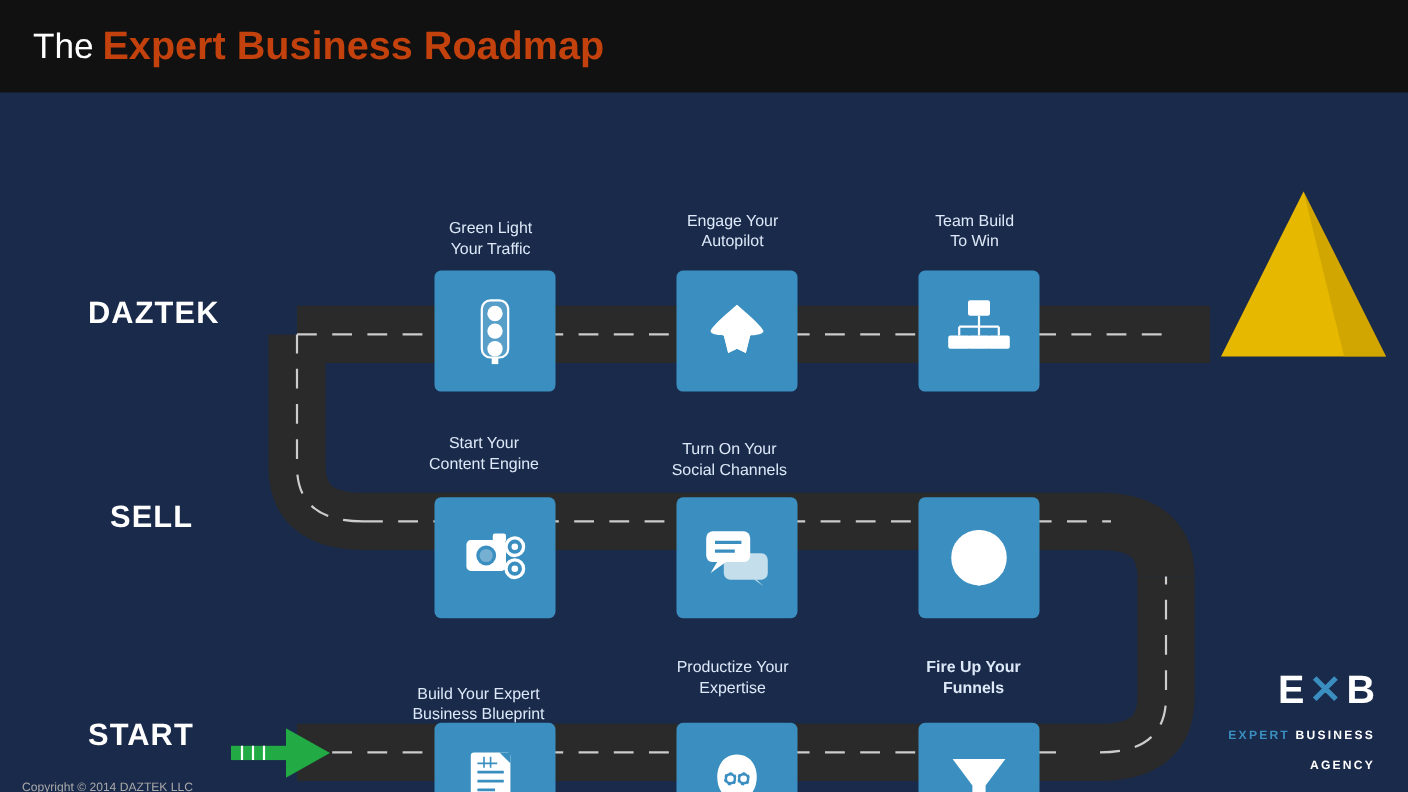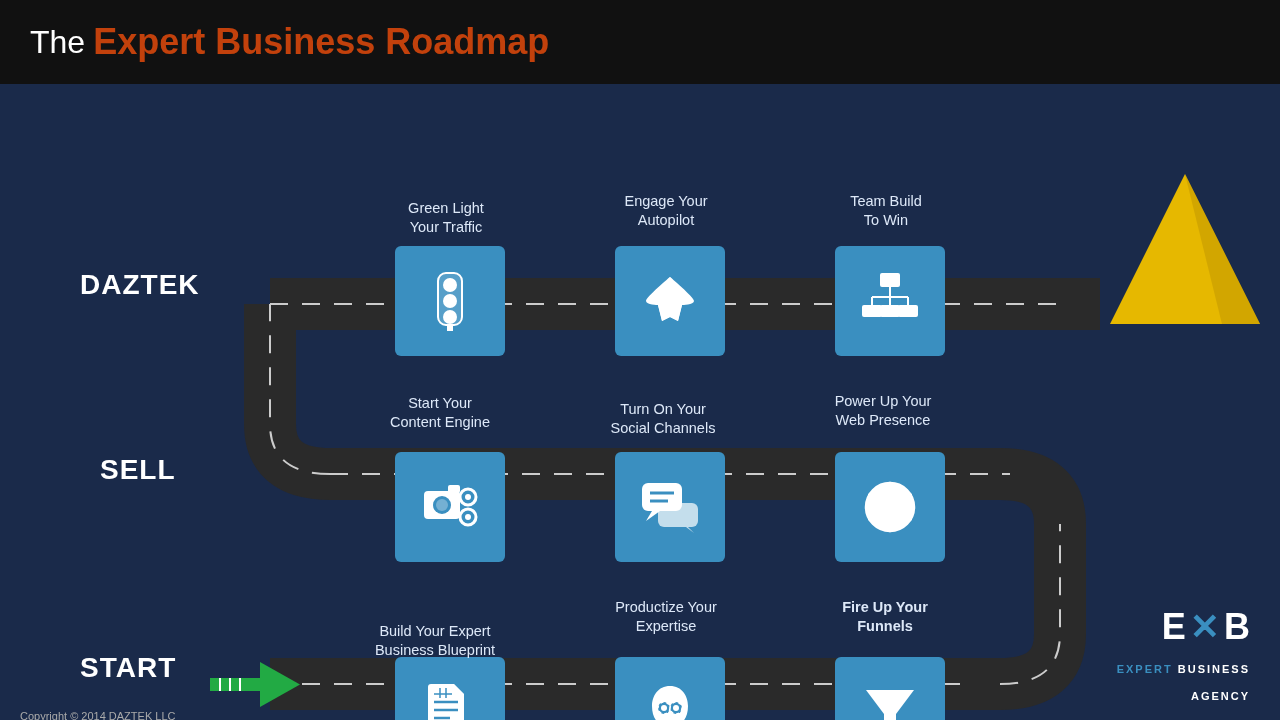--- a/index.html
+++ b/index.html
@@ -288,21 +288,20 @@
 
   <div class="icon-box" style="left:835px; top:368px;">
     <svg viewBox="0 0 64 64" fill="none" stroke="white" stroke-width="2.5">
       <circle cx="32" cy="32" r="24"></circle>
       <ellipse cx="32" cy="32" rx="10" ry="24"></ellipse>
       <line x1="8" y1="32" x2="56" y2="32"></line>
       <line x1="10" y1="20" x2="54" y2="20"></line>
       <line x1="10" y1="44" x2="54" y2="44"></line>
     </svg>
   </div>
-  <div class="box-label" style="left:818px; top:308px;">Power Up Your<br>Web Presence</div>
 
   <div class="icon-box" style="left:395px; top:573px;">
     <svg viewBox="0 0 64 64" fill="white">
 
       <rect x="10" y="4" width="36" height="48" rx="3" fill="white"></rect>
 
       <polygon points="36,4 46,4 46,14" fill="#3a8fc0"></polygon>
       <polygon points="36,4 36,14 46,14" fill="white" opacity="0.4"></polygon>
 
       <line x1="16" y1="22" x2="40" y2="22" stroke="#3a8fc0" stroke-width="2.5"></line>

